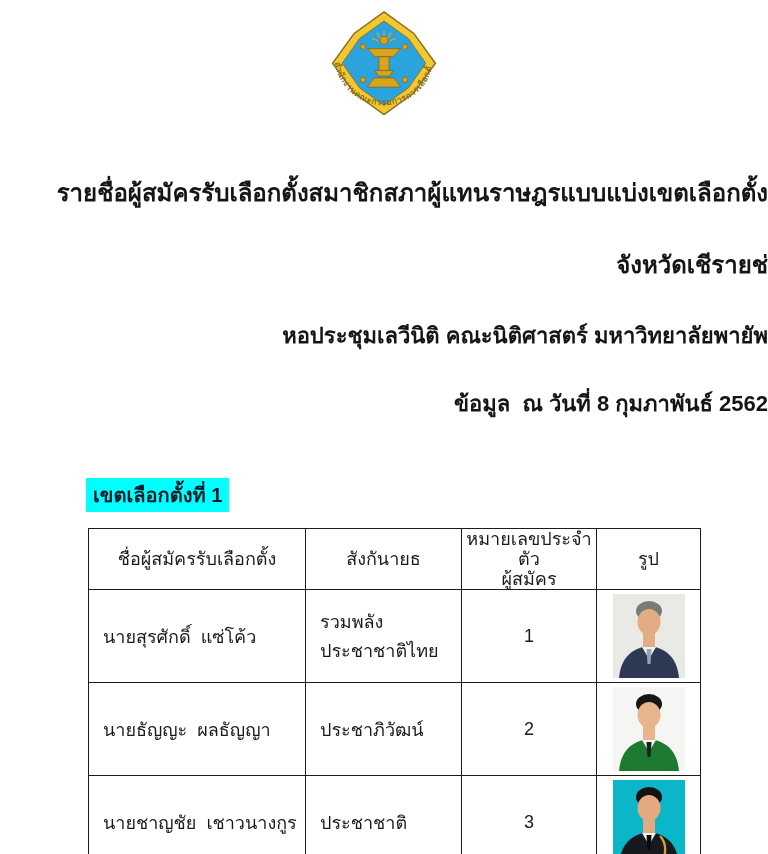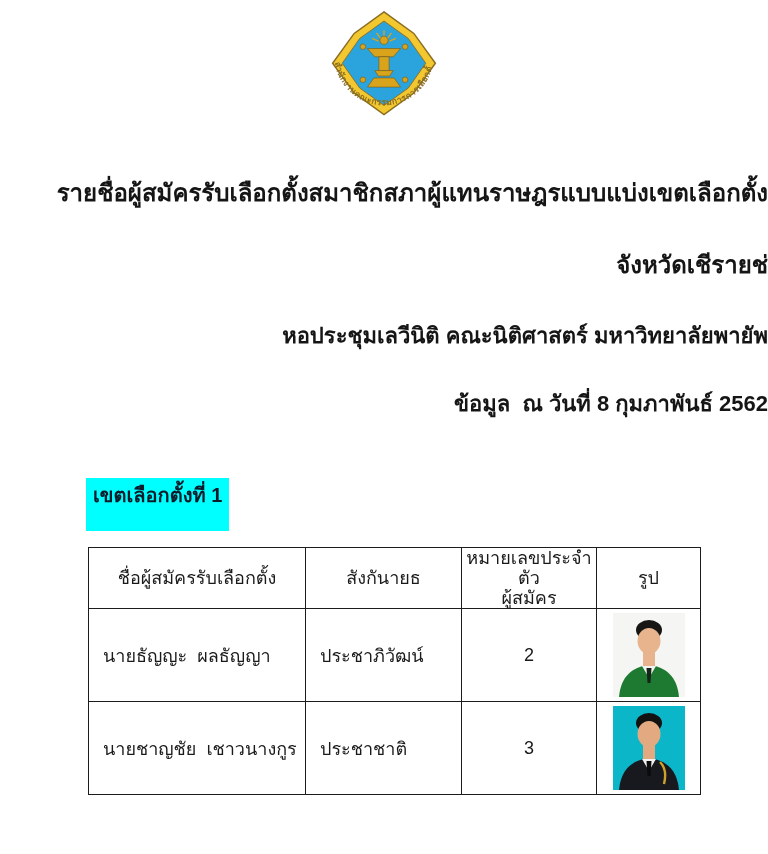--- a/index.html
+++ b/index.html
@@ -29,21 +29,21 @@
   .t3 { font-size: 22px; line-height: 33px; padding-left: 45px; }
   .t4 { font-size: 22px; line-height: 32px; }
 
   
   .district-row { margin: 22px 0 0 86px; }
   .district-label {
     display: inline-block;
     background: var(--hl, #00ffff);
     color: #0d1b2a;
     font-size: 20px; font-weight: bold;
-    padding: 1px 7px 20px 7px;
+    padding: 1px 7px 1px 7px;
   }
 
   
   table.cand {
     border-collapse: collapse;
     margin: 16px 0 0 88px;
     table-layout: fixed;
     width: 612px;
   }
   table.cand th, table.cand td {
@@ -137,20 +137,37 @@
         <th>สังกันายธ</th>
         <th>
           <span>หมายเลขประจำตัว</span><br>
           <span>ผู้สมัคร</span>
         </th>
         <th>รูป</th>
       </tr>
     </thead>
     <tbody>
 
+      <tr>
+        <td class="cell-name">นายสุรศักดิ์  แซ่โค้ว</td>
+        <td class="cell-party">รวมพลังประชาชาติไทย</td>
+        <td class="cell-num">1</td>
+        <td class="cell-photo" style="--pbg: #e9e9e5; --psuit: #2e3a54; --phair: #7a7a78; --pskin: #e3ac85; --ptie: #9aa3ae; --pacc: transparent;">
+          <svg class="photo" viewBox="0 0 72 84">
+            <rect class="p-bg" width="72" height="84"></rect>
+            <rect class="p-skin" x="30" y="36" width="12" height="18"></rect>
+            <path class="p-suit" d="M6 84 C8 62 20 56 30 53 L42 53 C52 56 64 62 66 84 Z"></path>
+            <polygon class="p-shirt" points="29,53 36,65 43,53"></polygon>
+            <polygon class="p-tie" points="33.5,55 38.5,55 37.5,70 34.5,70"></polygon>
+            <path class="p-accs" d="M47 56 C53 62 53 70 51 78"></path>
+            <ellipse class="p-hair" cx="36" cy="17" rx="13" ry="10"></ellipse>
+            <ellipse class="p-skin" cx="36" cy="28" rx="11.5" ry="13"></ellipse>
+          </svg>
+        </td>
+      </tr>
 
       <tr>
         <td class="cell-name">นายธัญญะ  ผลธัญญา</td>
         <td class="cell-party">ประชาภิวัฒน์</td>
         <td class="cell-num">2</td>
         <td class="cell-photo" style="--pbg: #f5f5f3; --psuit: #1e7a31; --phair: #181614; --pskin: #e8b48e; --ptie: #142418; --pacc: transparent;">
           <svg class="photo" viewBox="0 0 72 84">
             <rect class="p-bg" width="72" height="84"></rect>
             <rect class="p-skin" x="30" y="36" width="12" height="18"></rect>
             <path class="p-suit" d="M6 84 C8 62 20 56 30 53 L42 53 C52 56 64 62 66 84 Z"></path>

